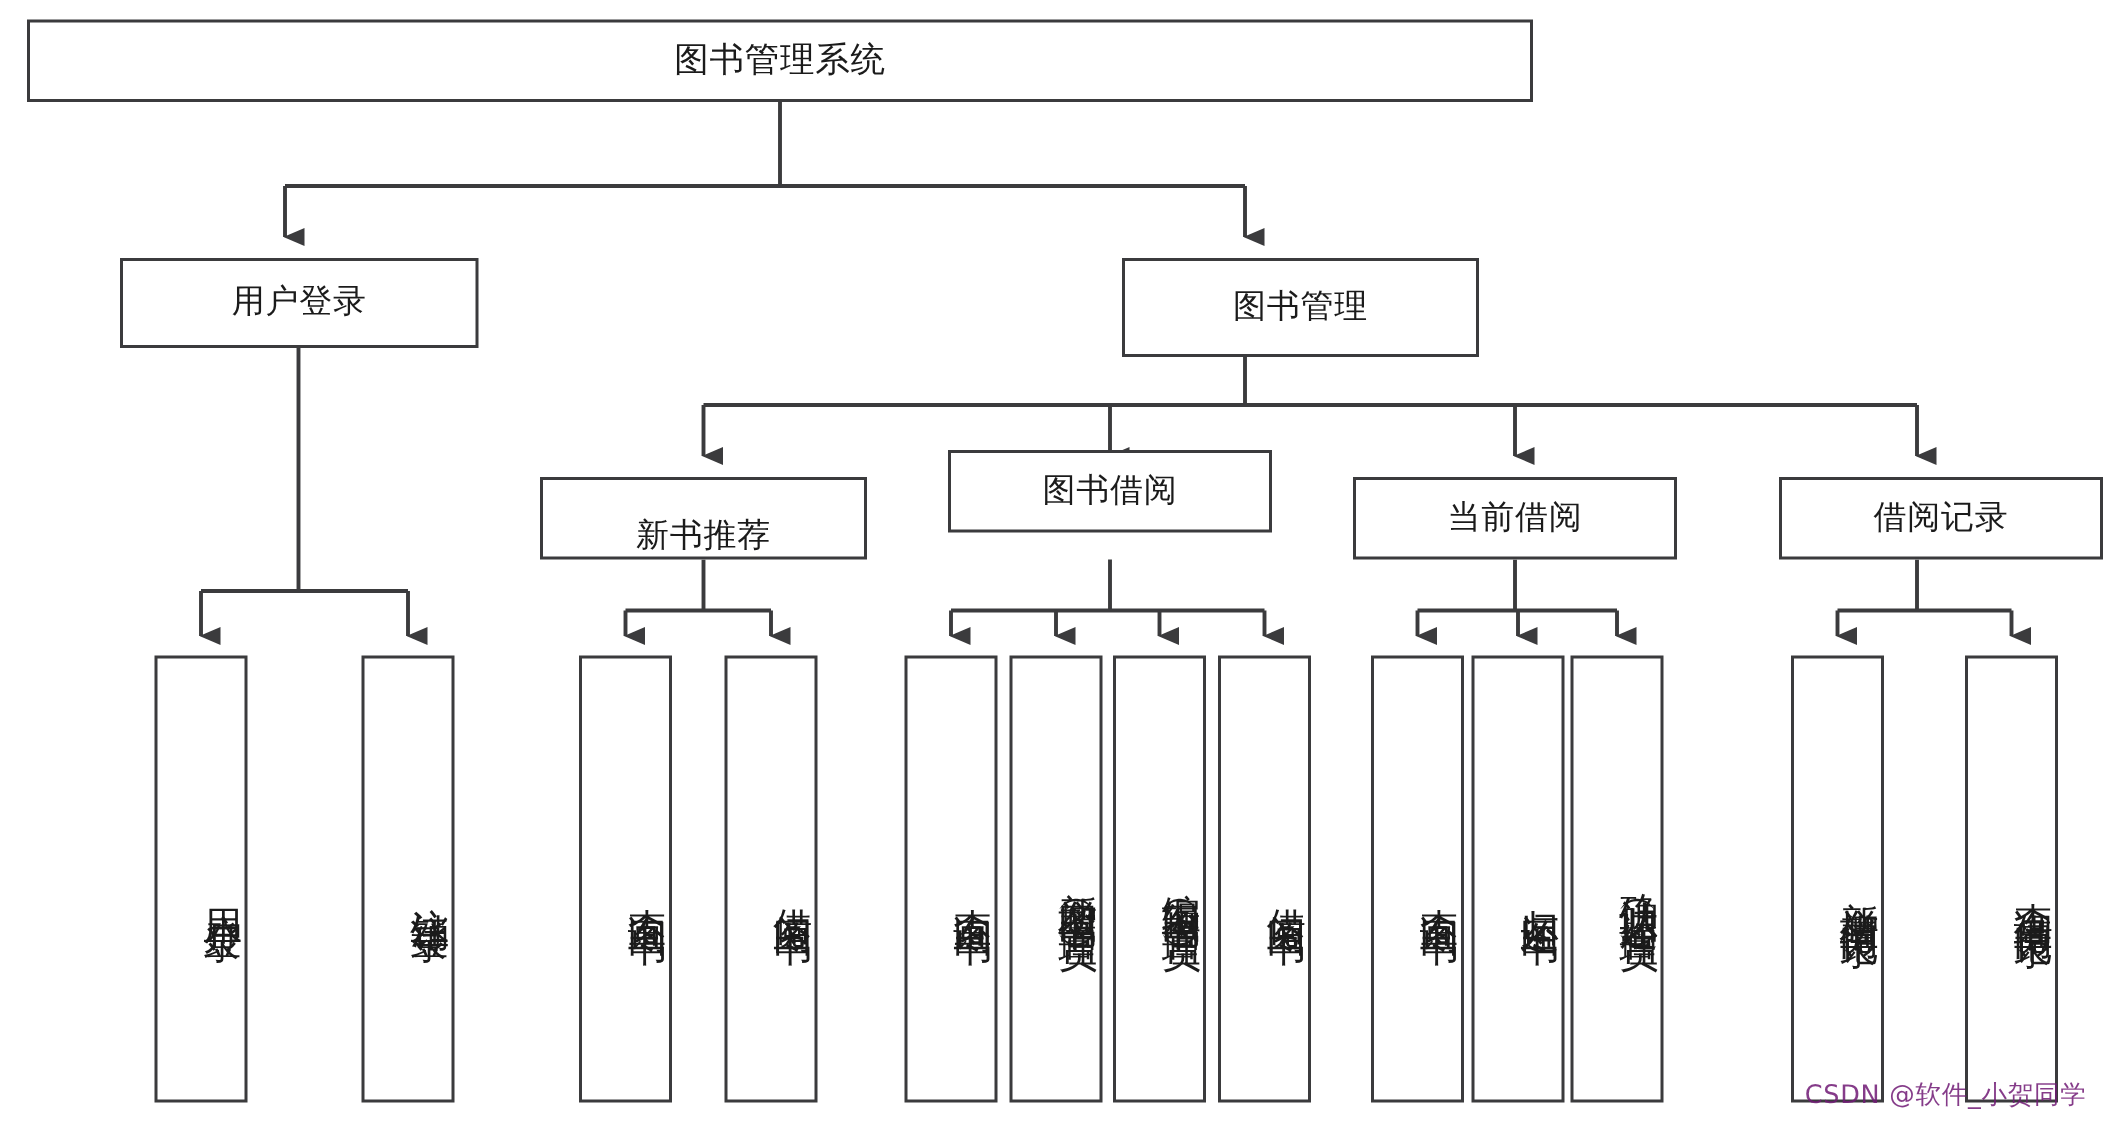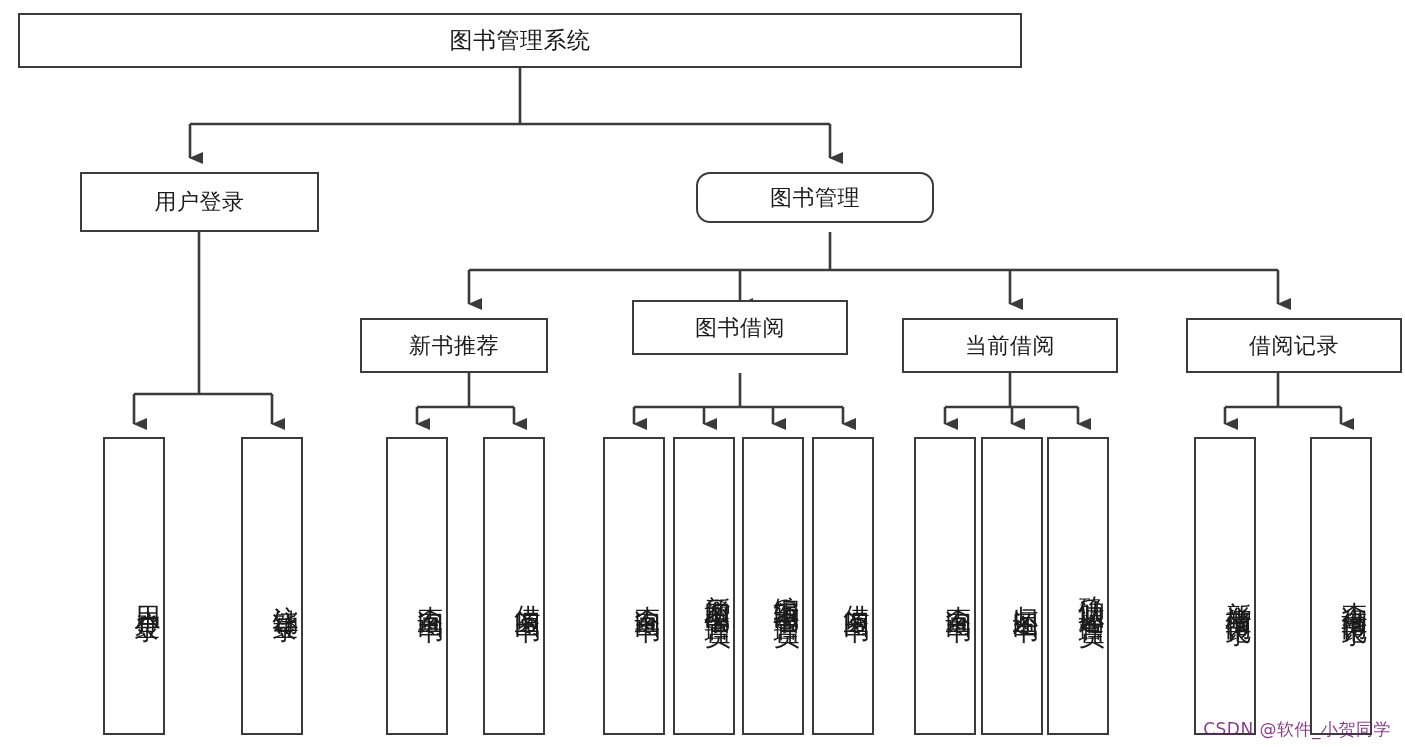--- a/index.html
+++ b/index.html
@@ -133,25 +133,25 @@
   </svg>
 
   <div class="node node-h node-root" style="left:18px; top:13px; width:1004px; height:55px;">
     <span>图书管理系统</span>
   </div>
 
   <div class="node node-h" style="left:80px; top:172px; width:239px; height:60px;">
     <span>用户登录</span>
   </div>
 
-  <div class="node node-h" style="left:696px; top:172px; width:238px; height:51px;border-radius:14px;">
+  <div class="node node-h" style="left:748px; top:172px; width:238px; height:66px;">
     <span>图书管理</span>
   </div>
 
-  <div class="node node-h" style="left:360px; top:318px; width:188px; height:55px;">
+  <div class="node node-h" style="left:360px; top:318px; width:218px; height:55px;align-items:flex-end;">
     <span>新书推荐</span>
   </div>
 
   <div class="node node-h" style="left:632px; top:300px; width:216px; height:55px;">
     <span>图书借阅</span>
   </div>
 
   <div class="node node-h" style="left:902px; top:318px; width:216px; height:55px;">
     <span>当前借阅</span>
   </div>

